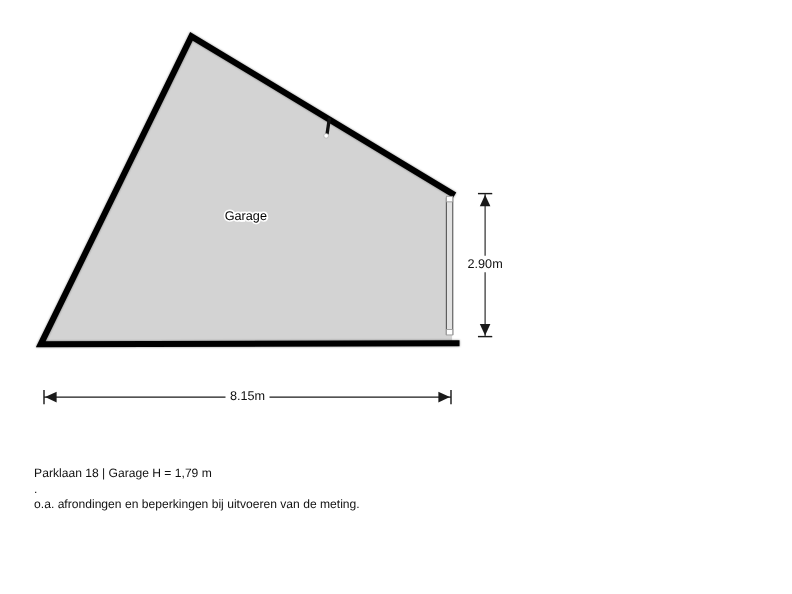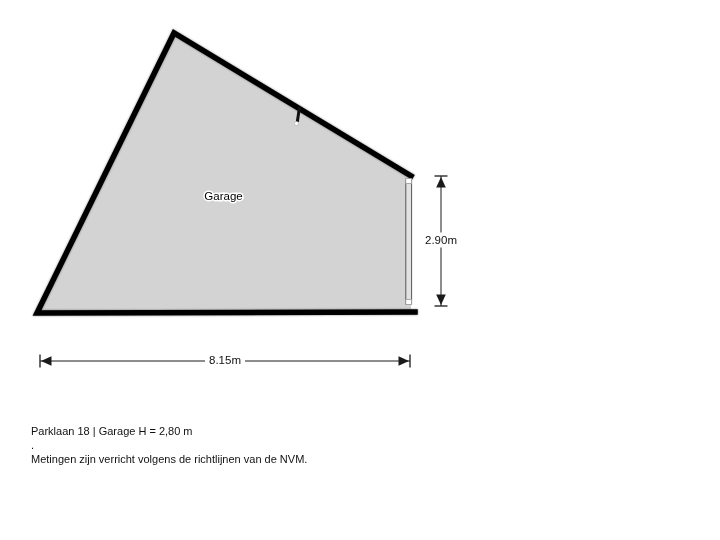--- a/index.html
+++ b/index.html
@@ -93,18 +93,18 @@
       <polygon points="41,361 51.5,356.2 51.5,365.8" fill="#1a1a1a" stroke="none"></polygon>
       <polygon points="409,361 398.5,356.2 398.5,365.8" fill="#1a1a1a" stroke="none"></polygon>
       <rect x="205" y="352.5" width="40" height="15" fill="#ffffff" stroke="none"></rect>
       <text class="dim-label" x="225" y="364" stroke="none">8.15m</text>
     </g>
 
     <text class="room-label" x="223.5" y="200">Garage</text>
   </svg>
 
   <div class="footer">
-    <div>Parklaan 18 | Garage H = 2,80 m</div>
+    <div>Parklaan 18 | Garage H = 1,79 m</div>
     <div>.</div>
-    <div>Metingen zijn verricht volgens de richtlijnen van de NVM.</div>
+    <div>o.a. afrondingen en beperkingen bij uitvoeren van de meting.</div>
   </div>
 
 </div>
 
 </body></html>

